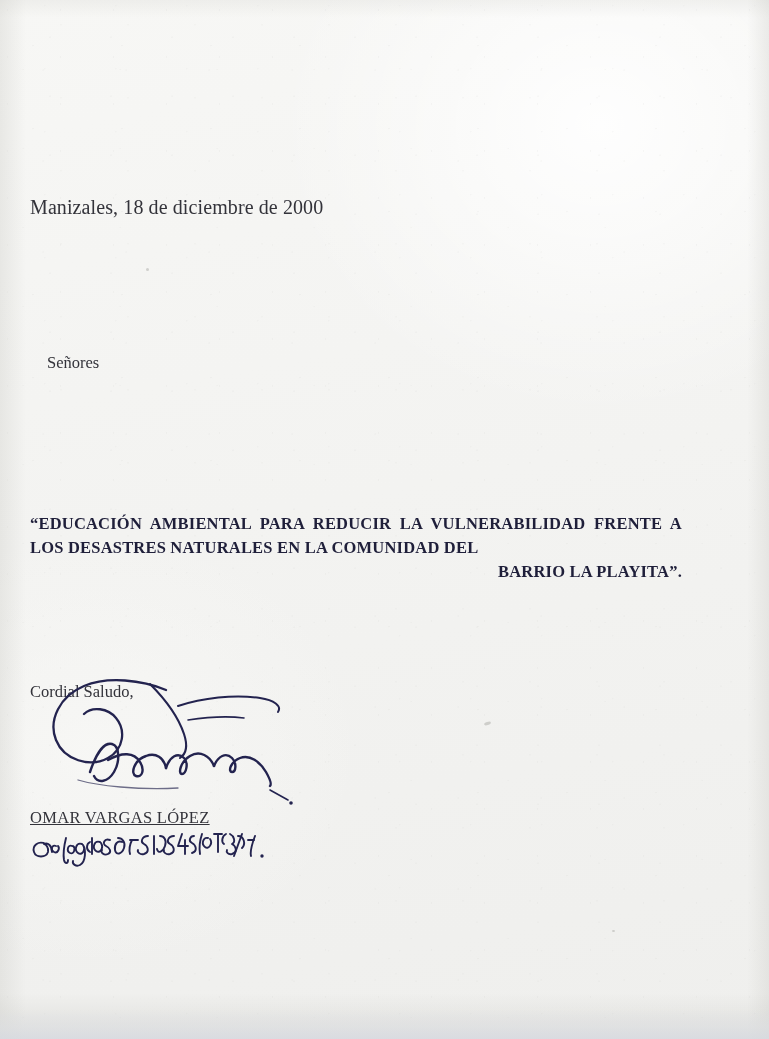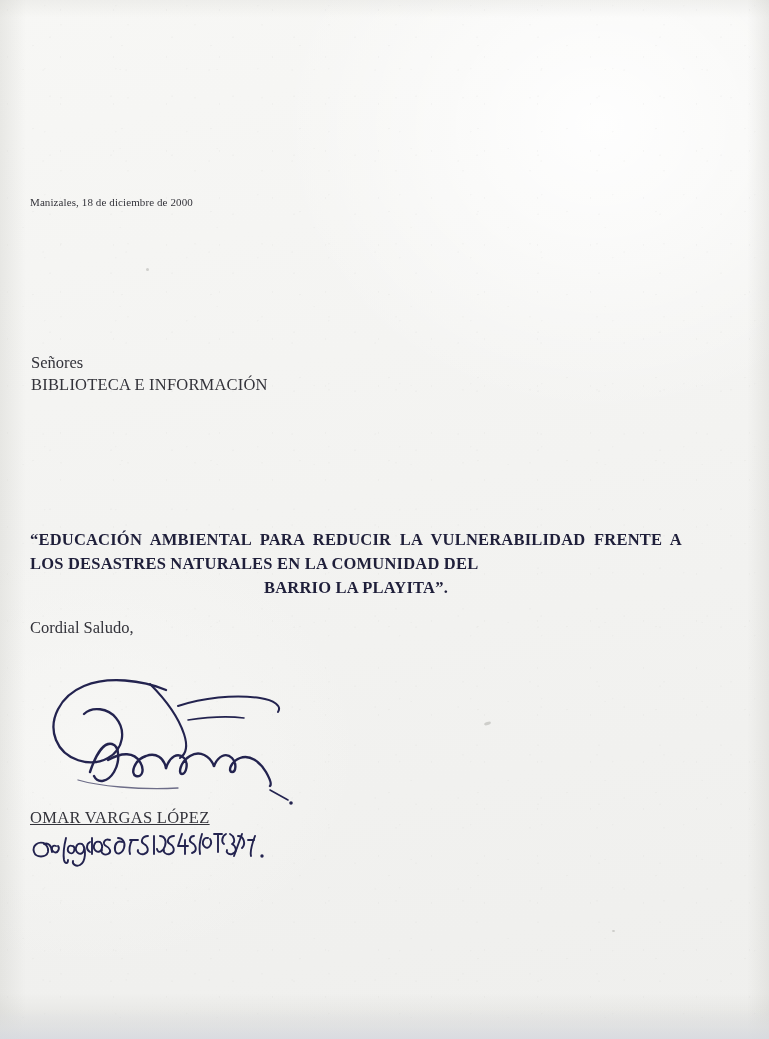--- a/index.html
+++ b/index.html
@@ -62,65 +62,65 @@
     position: absolute;
     left: 30px;
     top: 0;
     width: 680px;
   }
 
   .date-line {
     position: absolute;
     top: 196px;
     left: 0;
-    font-size: 11px;
+    font-size: 20px;
     letter-spacing: .1px;
     color: #33333a;
   }
 
   .addressee {
     position: absolute;
     top: 352px;
-    left: 1px;
+    left: 17px;
     font-size: 16.5px;
     line-height: 22px;
     color: #33333a;
   }
   .addressee .org {
     letter-spacing: .2px;
   }
 
   .body-par {
     position: absolute;
     top: 512px;
     left: 0;
     width: 652px;
     font-size: 16px;
     line-height: 23.5px;
     text-align: justify;
     color: #303036;
   }
   .title-quote {
     display: block;
-    margin-top: 16px;
+    margin-top: 0;
     font-weight: bold;
     font-size: 16.5px;
     line-height: 24px;
     letter-spacing: .2px;
     text-align: justify;
     color: #1f1f3a;
   }
   .title-quote .lastline {
     display: block;
-    text-align: center;
+    text-align: right;
   }
 
   .closing {
     position: absolute;
-    top: 618px;
+    top: 682px;
     left: 0;
     font-size: 16.5px;
     color: #33333a;
   }
 
   .signature-area {
     position: absolute;
     top: 668px;
     left: 8px;
     width: 300px;
@@ -166,21 +166,20 @@
   <div class="speck" style="left:484px; top:722px; width:7px; height:3px; transform:rotate(-18deg);"></div>
   <div class="speck" style="left:146px; top:268px; width:3px; height:3px;"></div>
   <div class="speck" style="left:612px; top:930px; width:3px; height:2px;"></div>
 
   <div class="content">
 
     <div class="date-line">Manizales, 18 de diciembre de 2000</div>
 
     <div class="addressee">
       <div>Señores</div>
-      <div class="org">BIBLIOTECA E INFORMACIÓN</div>
     </div>
 
     <div class="body-par">
       <span class="title-quote">
         <span>“EDUCACIÓN AMBIENTAL PARA REDUCIR LA VULNERABILIDAD</span>
         <span>FRENTE A LOS DESASTRES NATURALES EN LA COMUNIDAD DEL</span>
         <span class="lastline">BARRIO LA PLAYITA”.</span>
       </span>
     </div>
 

